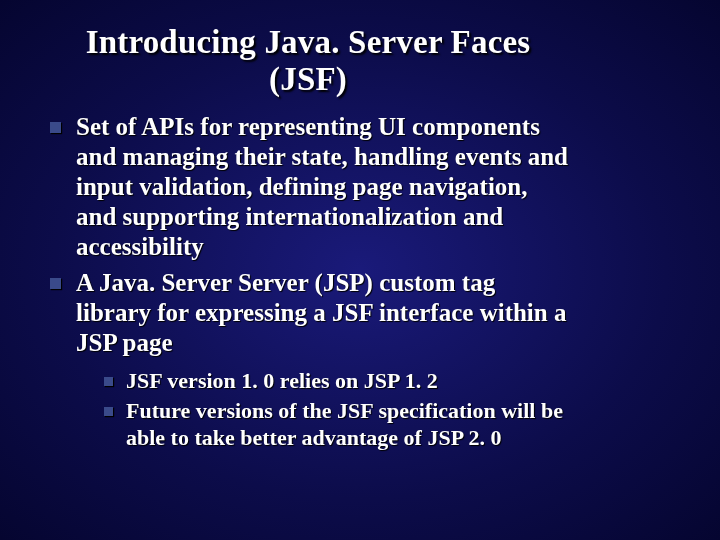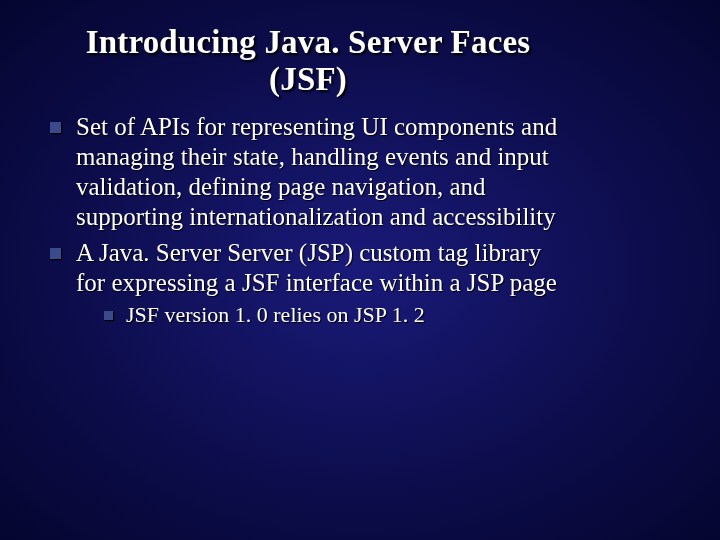--- a/index.html
+++ b/index.html
@@ -35,35 +35,36 @@
     margin: 14px 0 0 0;
   }
   ul.level1 > li {
     position: relative;
     padding-left: 28px;
     font-size: 25px;
     line-height: 1.2;
     margin-bottom: 6px;
     text-shadow: 1px 1px 1px #000;
     color: #ffffff;
+    font-weight: bold;
   }
   ul.level1 > li::before {
     content: "";
     position: absolute;
     left: 2px;
     top: 10px;
     width: 11px;
     height: 11px;
     background: #3a4a8a;
     box-shadow: 1px 1px 1px #000;
   }
   ul.level2 {
     list-style: none;
     padding: 0;
-    margin: 4px 0 0 26px;
+    margin: 10px 0 0 26px;
   }
   ul.level2 > li {
     position: relative;
     padding-left: 24px;
     font-size: 22px;
     line-height: 1.2;
     margin-bottom: 4px;
     text-shadow: 1px 1px 1px #000;
     color: #ffffff;
   }
@@ -86,16 +87,19 @@
   <ul class="level1">
     <li>
       <span>Set of APIs for representing UI components and managing their state, handling events and input validation, defining page navigation, and supporting internationalization and accessibility</span>
     </li>
     <li>
       <span>A Java. Server Server (JSP) custom tag library for expressing a JSF interface within a JSP page</span>
       <ul class="level2">
         <li>
           <span>JSF version 1. 0 relies on JSP 1. 2</span>
         </li>
+        <li>
+          <span>Future versions of the JSF specification will be able to take better advantage of JSP 2. 0</span>
+        </li>
       </ul>
     </li>
   </ul>
 </div>
 
 </body></html>

